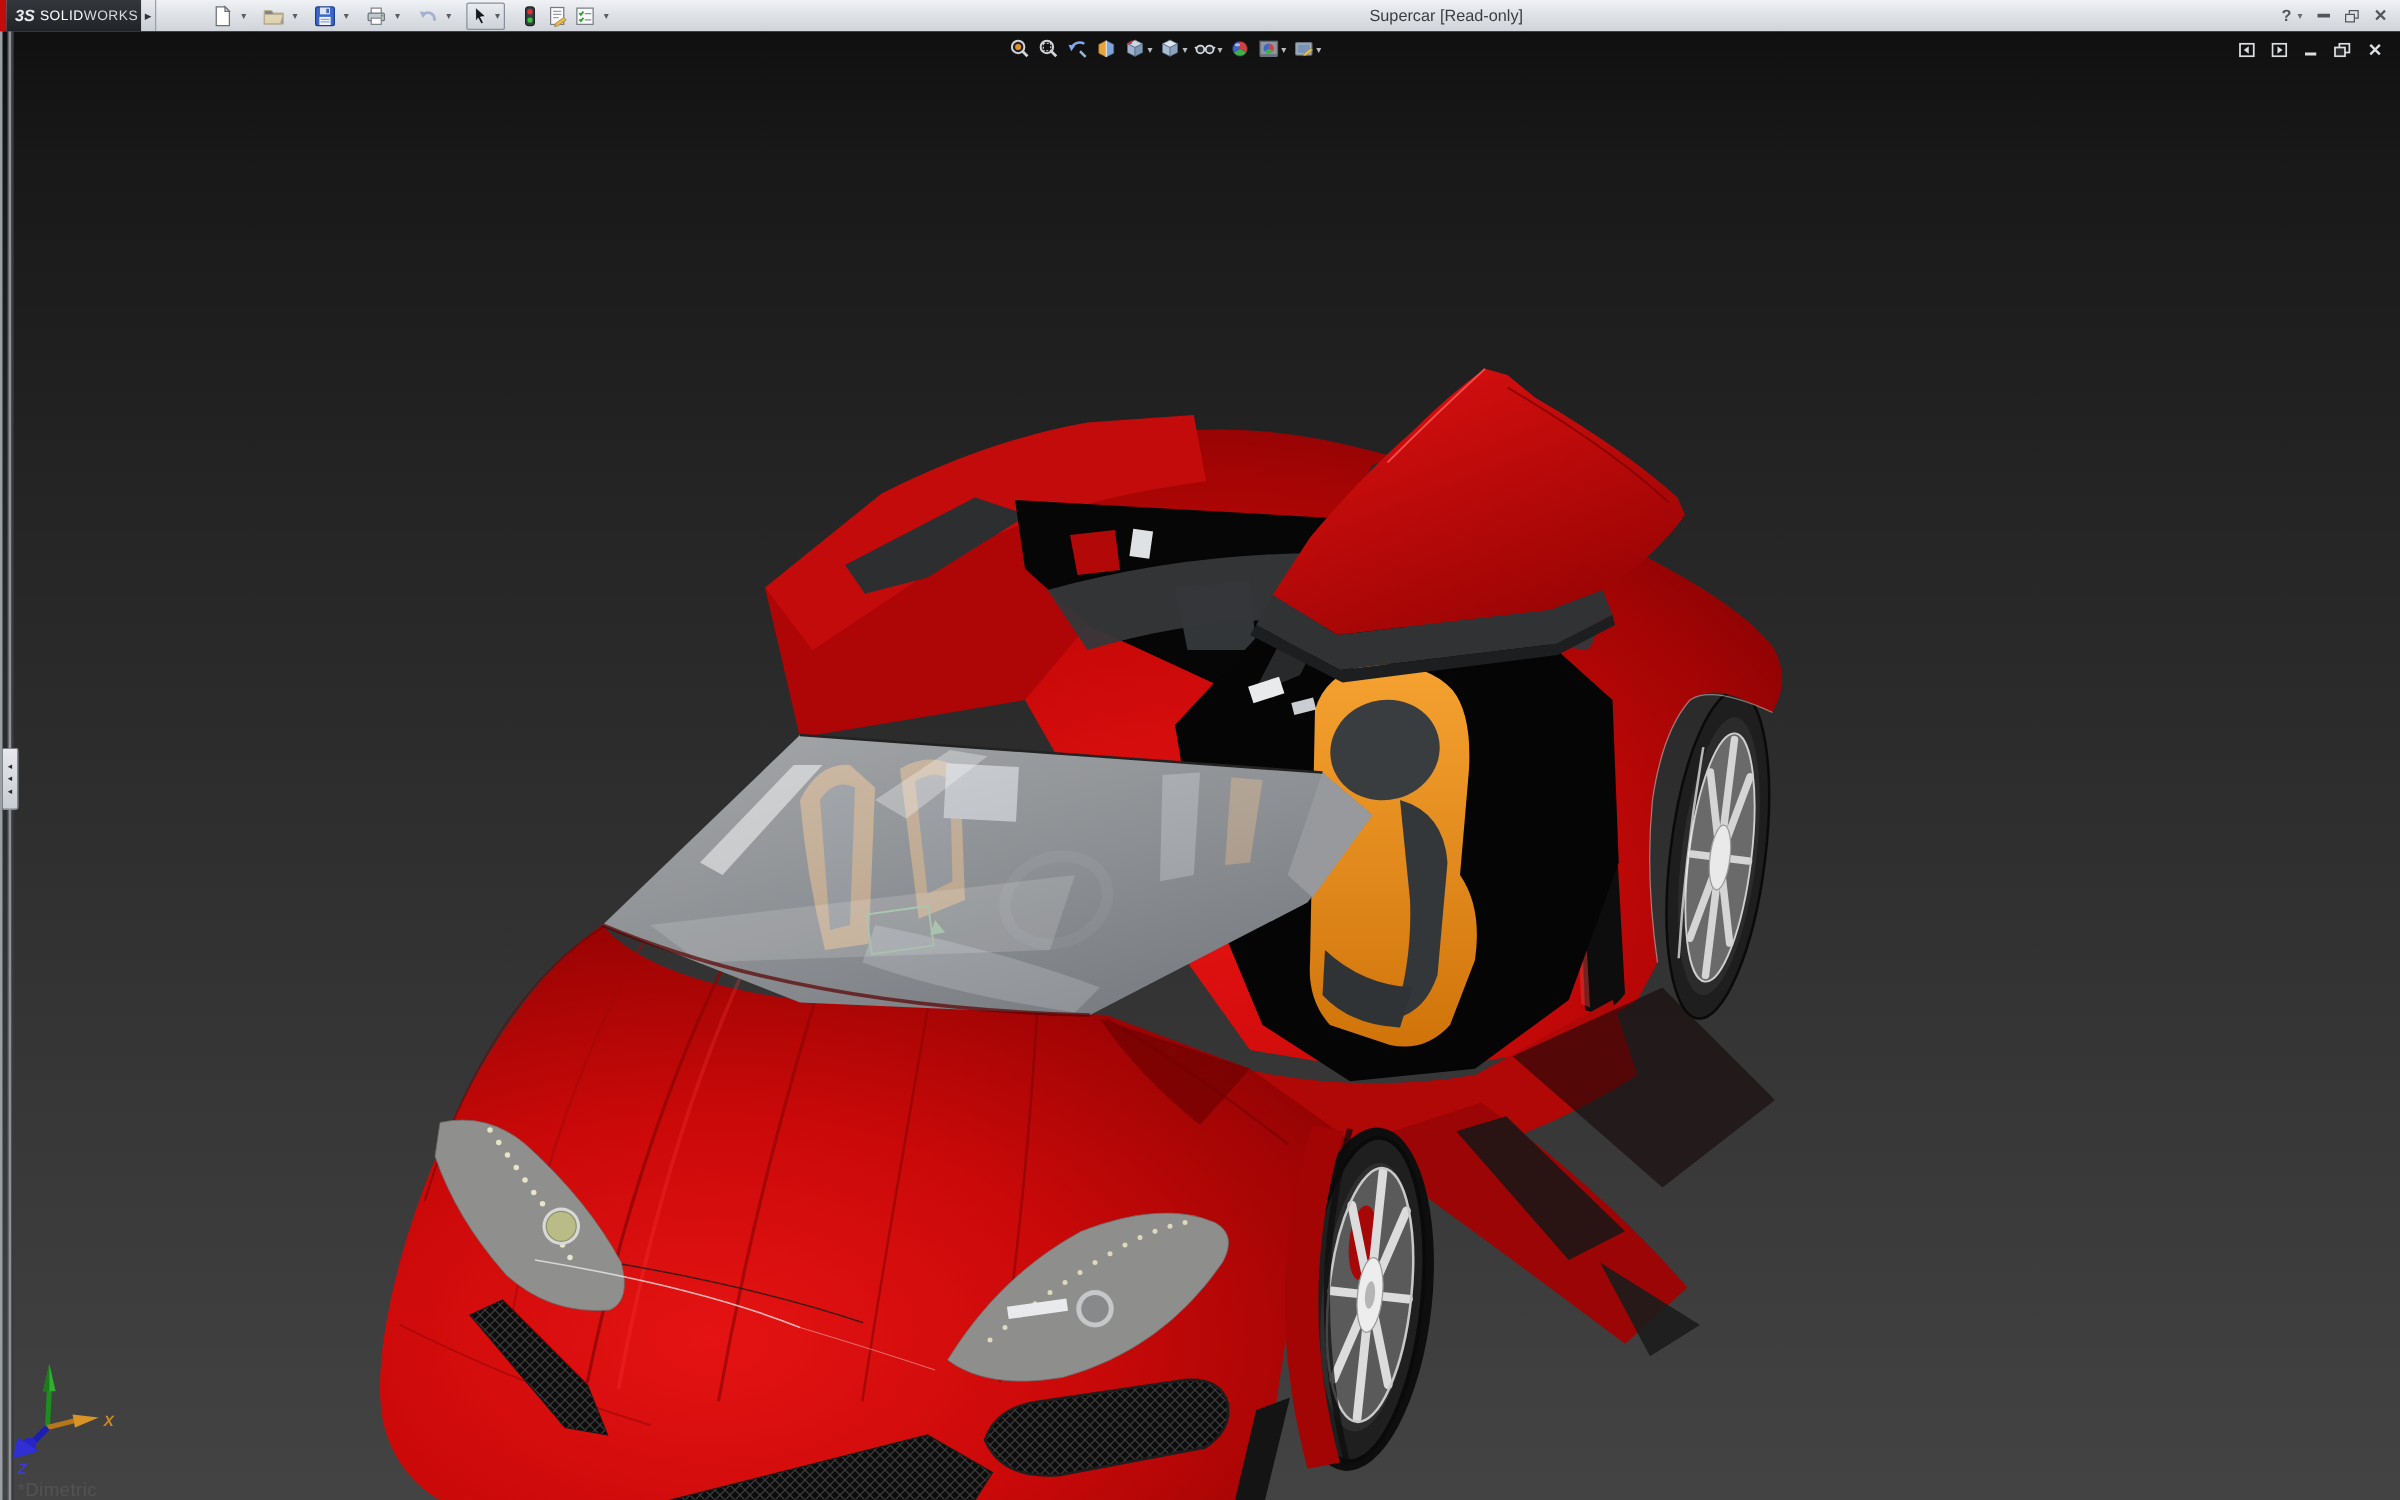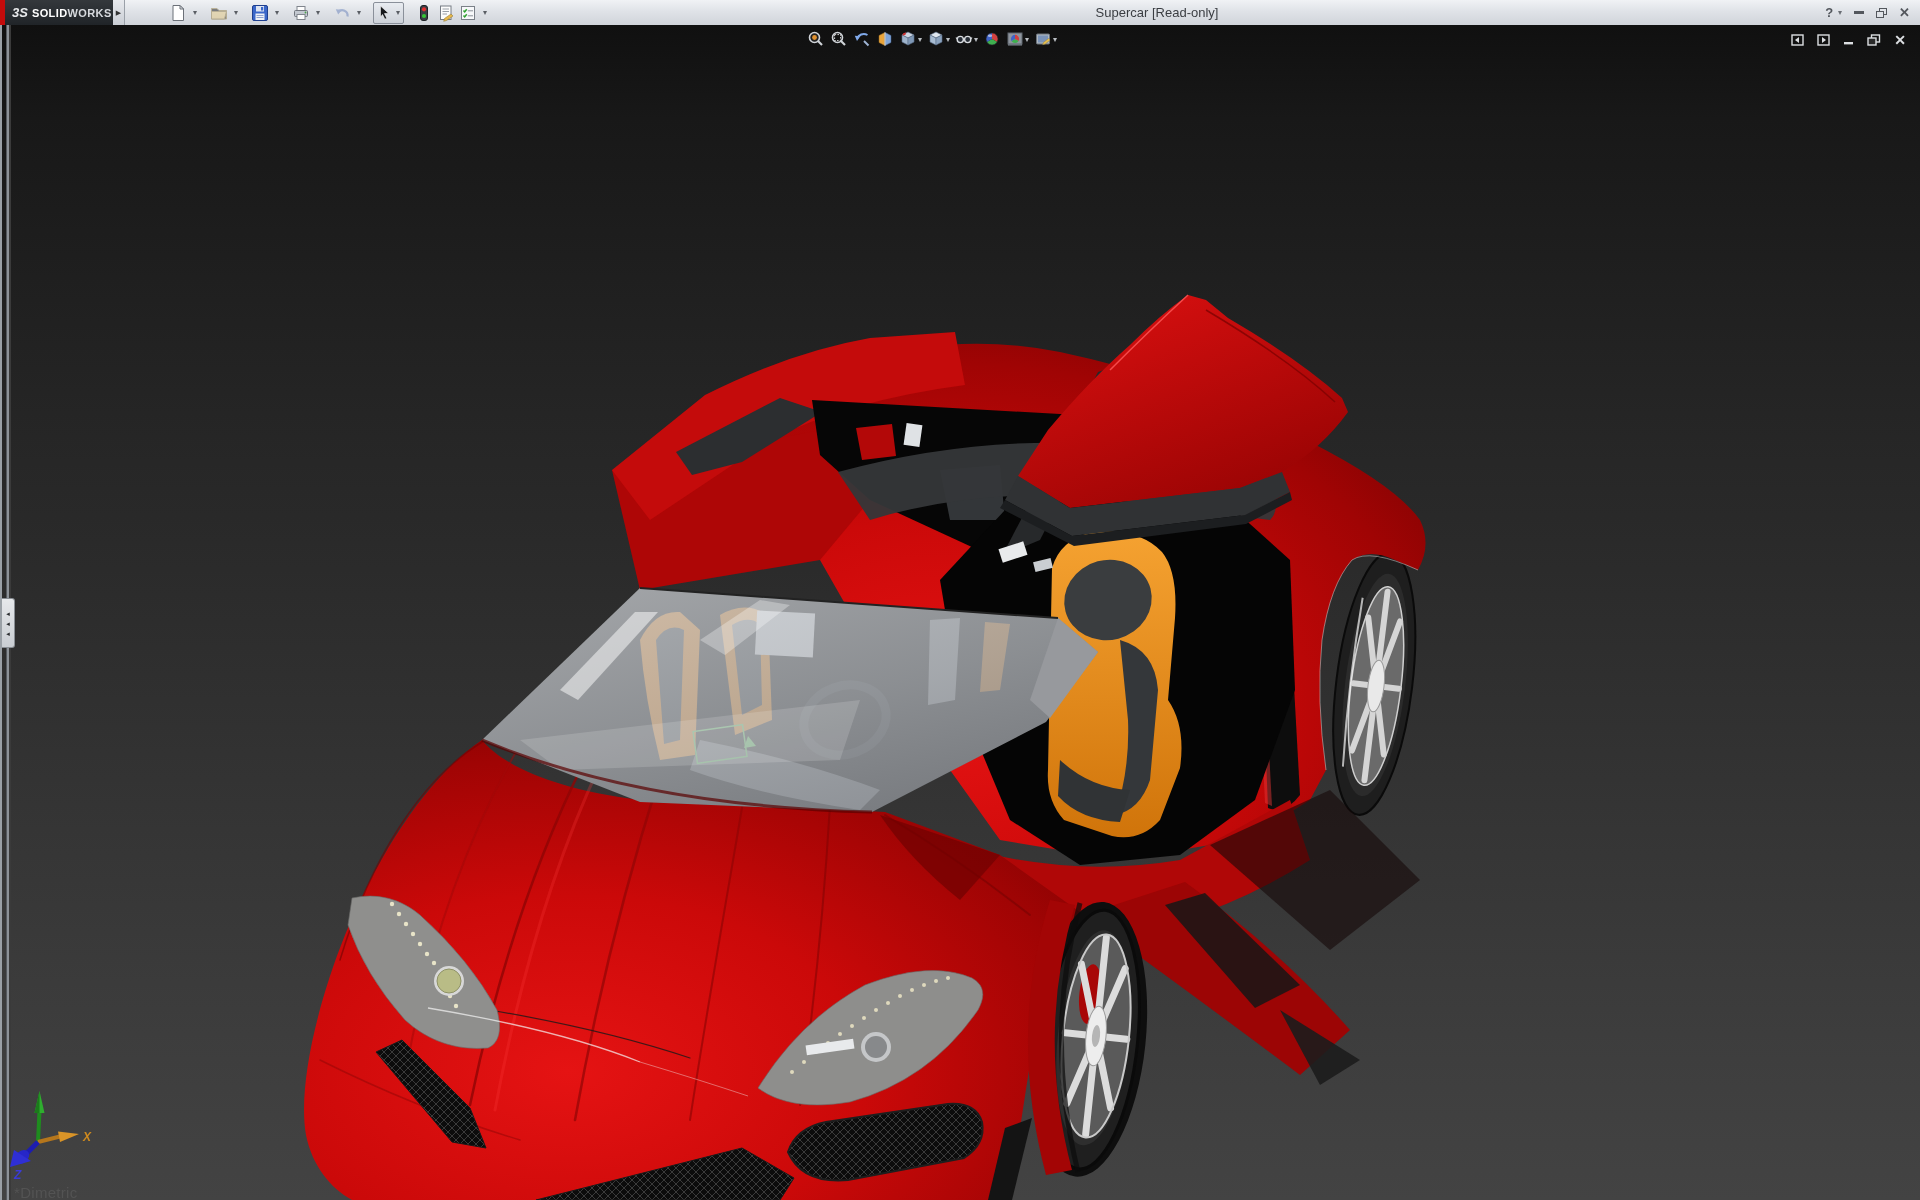--- a/index.html
+++ b/index.html
@@ -10,22 +10,22 @@
   
   .titlebar { position:absolute; top:0; left:0; width:1920px; height:27px;
     background:linear-gradient(#f0f2f5 0%, #dfe2e7 45%, #cfd3d9 100%);
     border-bottom:1px solid #5c6066; }
   .red-edge { position:absolute; left:0; top:0; width:5px; height:25px; background:#c40b0b; }
   .logo-block { position:absolute; left:5px; top:0; width:108px; height:25px;
     background:linear-gradient(#34383c,#202428); display:flex; align-items:center; gap:4px;
     padding-left:7px; color:#fff; }
   .logo-glyph { font-style:italic; font-weight:bold; font-size:13px; color:#e8eaec; }
   .logo-text { font-size:11px; letter-spacing:.4px; color:#fff; }
-  .logo-text b { font-weight:bold; }
-  .logo-text .lt { font-weight:bold; color:#d7dade; }
+  .logo-text b { font-weight:normal; }
+  .logo-text .lt { font-weight:normal; color:#d7dade; }
   .menu-expand { position:absolute; left:113px; top:0; width:12px; height:25px;
     background:linear-gradient(#e8eaee,#c9cdd4); border-right:1px solid #9aa0a8;
     font-size:7px; color:#333; display:flex; align-items:center; justify-content:center; cursor:pointer; }
   .tb-tools { position:absolute; left:168px; top:0; height:25px; display:flex; align-items:center; gap:2px; }
   .tb-item { display:flex; align-items:center; height:22px; padding:0 1px; border-radius:2px; }
   .tb-item svg { display:block; }
   .tb-caret { font-size:8px; color:#5a5e64; margin-left:1px; width:8px; text-align:center; }
   .tb-item.disabled { opacity:.45; }
   .tb-item.pressed { background:linear-gradient(#e9ecf1,#cdd2d9); border:1px solid #8a909a; }
   .tb-sep { width:6px; }

